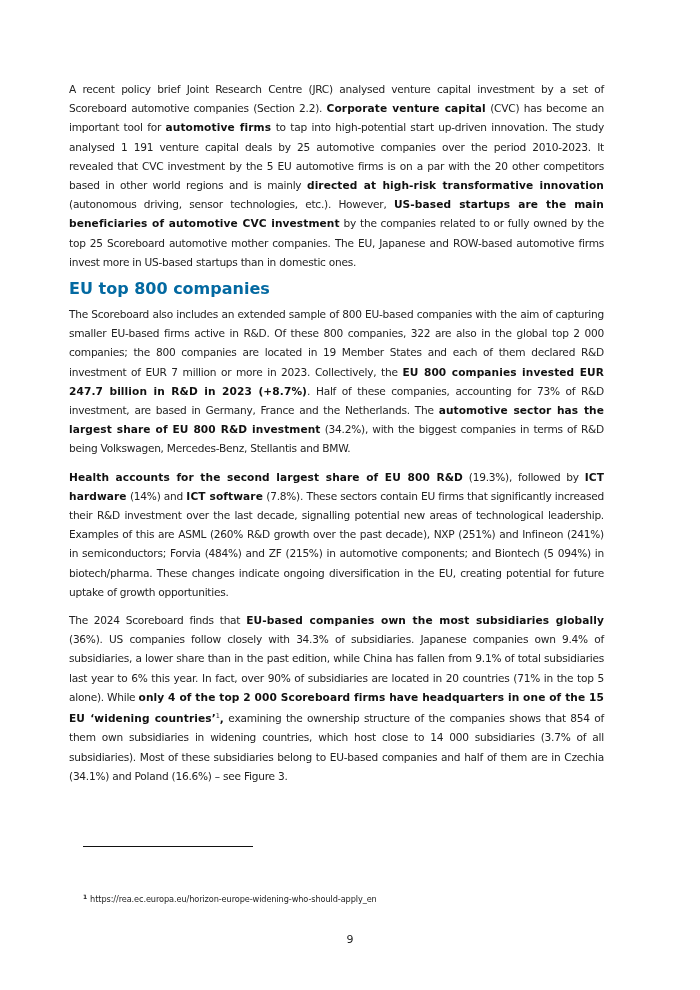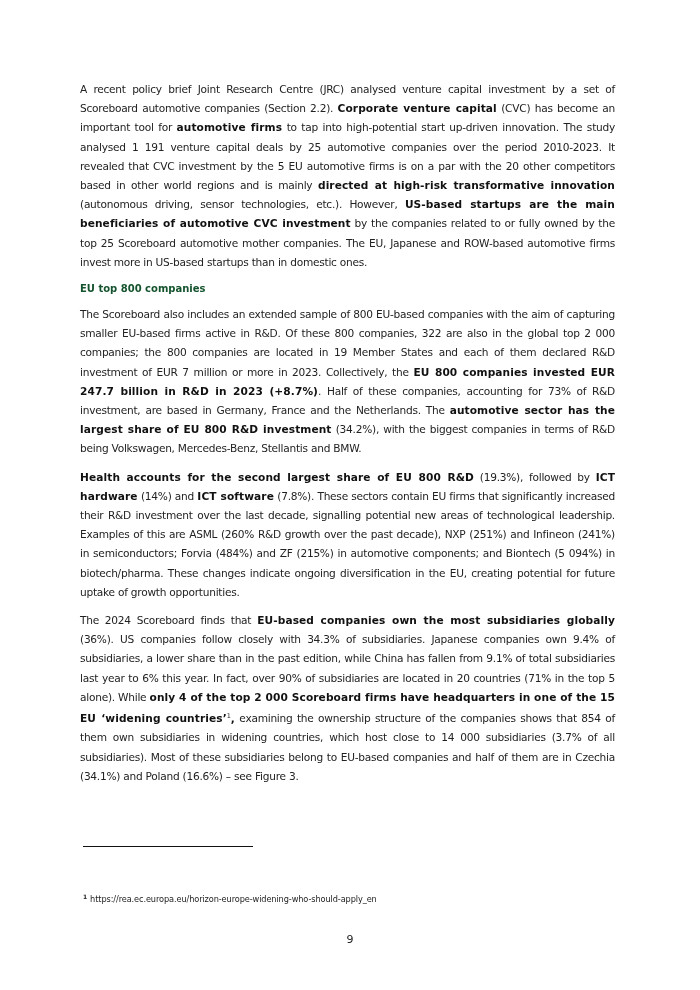--- a/index.html
+++ b/index.html
@@ -1,23 +1,23 @@
 <!DOCTYPE html>
 <html><head>
 <meta charset="utf-8">
 <style>
   html, body { margin: 0; padding: 0; background: #ffffff; }
   body { width: 700px; height: 990px; position: relative; overflow: hidden;
          font-family: "DejaVu Sans", sans-serif; color: #222; }
-  .page { position: absolute; left: 80px; top: 80px; width: 535px; }
+  .page { position: absolute; left: 69px; top: 80px; width: 535px; }
   p.para { margin: 0; font-size: 10.6px; line-height: 19.2px; text-align: justify;
            letter-spacing: -0.25px; word-spacing: 0px; }
   p.para b { font-weight: bold; color: #111; letter-spacing: 0.1px; }
   .p1 { }
-  h2.heading { margin: 8px 0 7px 0; font-size: 10px; font-weight: bold; color: #14532d;
+  h2.heading { margin: 8px 0 7px 0; font-size: 16px; font-weight: bold; color: #0369a1;
                line-height: 18px; }
   .gap { height: 9px; }
   .footnote-rule { position: absolute; left: 83px; top: 846px; width: 170px; height: 0;
                    border-top: 1.3px solid #111; }
   .footnote { position: absolute; left: 83px; top: 893px; font-size: 8.2px; color: #222;
               letter-spacing: -0.1px; }
   .footnote sup { font-size: 6px; font-weight: bold; vertical-align: 3px; margin-right: 3px; }
   .page-number { position: absolute; left: 0; width: 700px; top: 933px; text-align: center;
                  font-size: 11px; color: #222; }
   sup.fn { font-size: 6.5px; vertical-align: 4px; }

